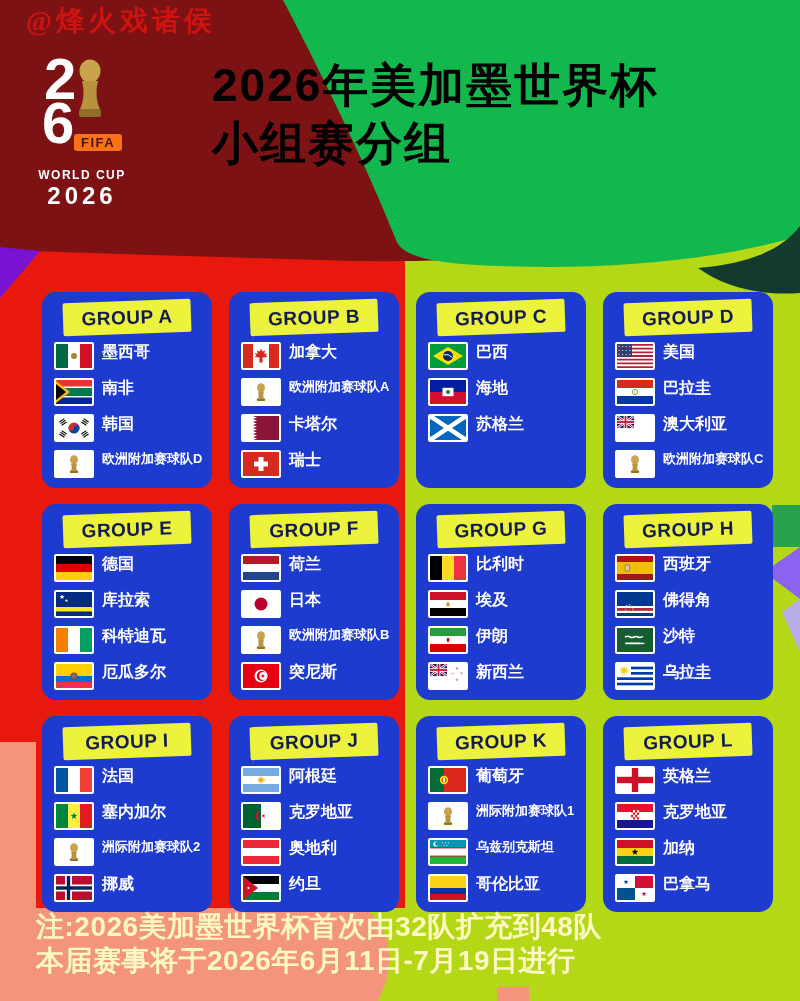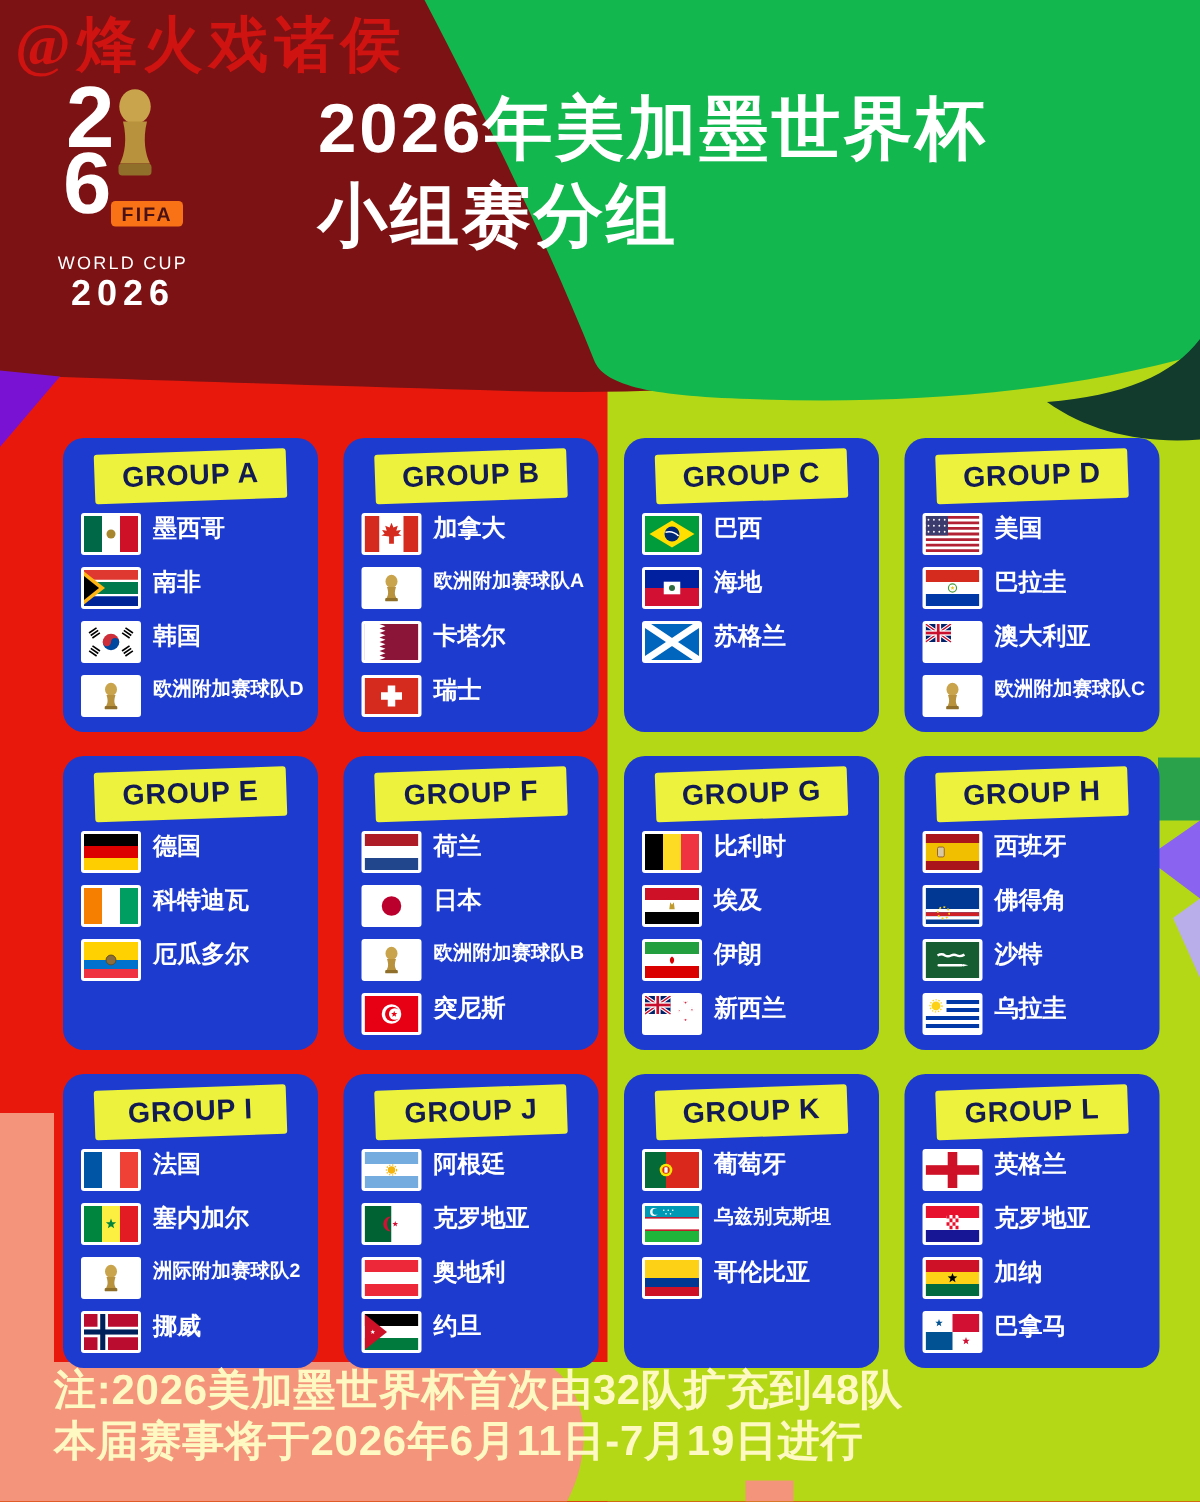--- a/index.html
+++ b/index.html
@@ -3,42 +3,42 @@
 <meta charset="utf-8">
 <style>
   html,body{margin:0;padding:0;}
   body{
     width:800px;height:1001px;position:relative;overflow:hidden;
     font-family:"Liberation Sans",sans-serif;background:#e8190c;
   }
   svg{display:block;}
   .bg{position:absolute;left:0;top:0;z-index:0;}
   .watermark{
-    position:absolute;left:10px;top:2px;z-index:4;
+    position:absolute;left:26px;top:2px;z-index:4;
     font-family:"Liberation Serif",serif;font-weight:600;
-    font-size:40px;letter-spacing:4px;color:var(--watermark-red,#cf1310);
+    font-size:28px;letter-spacing:4px;color:var(--watermark-red,#cf1310);
     white-space:nowrap;
   }
   .title{
-    position:absolute;left:212px;top:56px;z-index:4;color:#ffffff;
+    position:absolute;left:212px;top:56px;z-index:4;color:#000000;
     font-weight:900;font-size:46px;line-height:58px;letter-spacing:2px;
     white-space:nowrap;
   }
   
   .logo{position:absolute;left:38px;top:58px;width:88px;z-index:4;color:#fff;text-align:center;}
   .logo-26{position:relative;height:104px;text-align:left;}
   .logo-n2,.logo-n6{position:absolute;font-weight:900;font-size:58px;line-height:50px;color:#fff;}
   .logo-n2{left:6px;top:-4px;}
   .logo-n6{left:4px;top:40px;}
   .logo-trophy{position:absolute;left:30px;top:0;}
   .logo-fifa{
     position:absolute;left:12px;top:76px;background:#f97316;color:#491113;
     font-weight:900;font-size:13px;padding:1px 7px;border-radius:3px;letter-spacing:1.5px;margin-left:24px;
   }
-  .logo-wc{font-size:12px;font-weight:400;letter-spacing:1.5px;margin-top:6px;white-space:nowrap;}
+  .logo-wc{font-size:12px;font-weight:700;letter-spacing:1.5px;margin-top:6px;white-space:nowrap;}
   .logo-year{font-size:24px;font-weight:900;letter-spacing:4px;}
   
   .grid{
     position:absolute;left:42px;top:292px;z-index:3;
     display:grid;grid-template-columns:repeat(4,170px);
     column-gap:17px;row-gap:16px;
   }
   .card{
     width:170px;height:196px;background:var(--card-blue,#1d3bce);
     border-radius:14px;padding-top:9px;box-sizing:border-box;
@@ -354,20 +354,31 @@
               <rect width="36" height="8" fill="#000"></rect>
               <rect y="8" width="36" height="8" fill="#dd0000"></rect>
               <rect y="16" width="36" height="8" fill="#ffce00"></rect>
             </svg>
           </span>
           <span class="team-name">德国</span>
         </div>
         <div class="team-row">
           <span class="flag">
             <svg width="36" height="24" viewBox="0 0 36 24">
+              <rect width="36" height="24" fill="#002b7f"></rect>
+              <rect y="15" width="36" height="4.5" fill="#f9e814"></rect>
+              <polygon points="6.00,2.40 6.64,4.12 8.47,4.20 7.04,5.34 7.53,7.10 6.00,6.09 4.47,7.10 4.96,5.34 3.53,4.20 5.36,4.12" fill="#fff"></polygon>
+              <polygon points="10.50,6.70 10.94,7.89 12.21,7.94 11.22,8.73 11.56,9.96 10.50,9.26 9.44,9.96 9.78,8.73 8.79,7.94 10.06,7.89" fill="#fff"></polygon>
+            </svg>
+          </span>
+          <span class="team-name">库拉索</span>
+        </div>
+        <div class="team-row">
+          <span class="flag">
+            <svg width="36" height="24" viewBox="0 0 36 24">
               <rect width="12" height="24" fill="#f77f00"></rect>
               <rect x="12" width="12" height="24" fill="#fff"></rect>
               <rect x="24" width="12" height="24" fill="#009e60"></rect>
             </svg>
           </span>
           <span class="team-name">科特迪瓦</span>
         </div>
         <div class="team-row">
           <span class="flag">
             <svg width="36" height="24" viewBox="0 0 36 24">
@@ -665,20 +676,31 @@
               <circle cx="14" cy="12" r="4.2" fill="#ffe600"></circle>
               <circle cx="14" cy="12" r="2.5" fill="#da291c"></circle>
               <rect x="12.9" y="10.1" width="2.2" height="3.8" rx="0.6" fill="#fff"></rect>
             </svg>
           </span>
           <span class="team-name">葡萄牙</span>
         </div>
         <div class="team-row">
           <span class="flag">
             <svg width="36" height="24" viewBox="0 0 36 24">
+              <rect width="36" height="24" fill="#fff"></rect>
+              <ellipse cx="18" cy="7.6" rx="4" ry="4.4" fill="#c9a44c"></ellipse>
+              <path d="M15,11.4 C16.2,15 15.8,17 14.8,18.6 H21.2 C20.2,17 19.8,15 21,11.4 Z" fill="#b8923c"></path>
+              <rect x="13.8" y="18.6" width="8.4" height="2.3" rx="0.8" fill="#8f6f2a"></rect>
+            </svg>
+          </span>
+          <span class="team-name small">洲际附加赛球队1</span>
+        </div>
+        <div class="team-row">
+          <span class="flag">
+            <svg width="36" height="24" viewBox="0 0 36 24">
               <rect width="36" height="8" fill="#0099b5"></rect>
               <rect y="8" width="36" height="8" fill="#fff"></rect>
               <rect y="16" width="36" height="8" fill="#1eb53a"></rect>
               <rect y="7.4" width="36" height="1" fill="#ce1126"></rect>
               <rect y="15.6" width="36" height="1" fill="#ce1126"></rect>
               <circle cx="6" cy="4" r="2.6" fill="#fff"></circle>
               <circle cx="7.1" cy="3.8" r="2.1" fill="#0099b5"></circle>
               <g fill="#fff">
                 <circle cx="12.5" cy="2.8" r="0.55"></circle>
                 <circle cx="15.5" cy="2.8" r="0.55"></circle>

